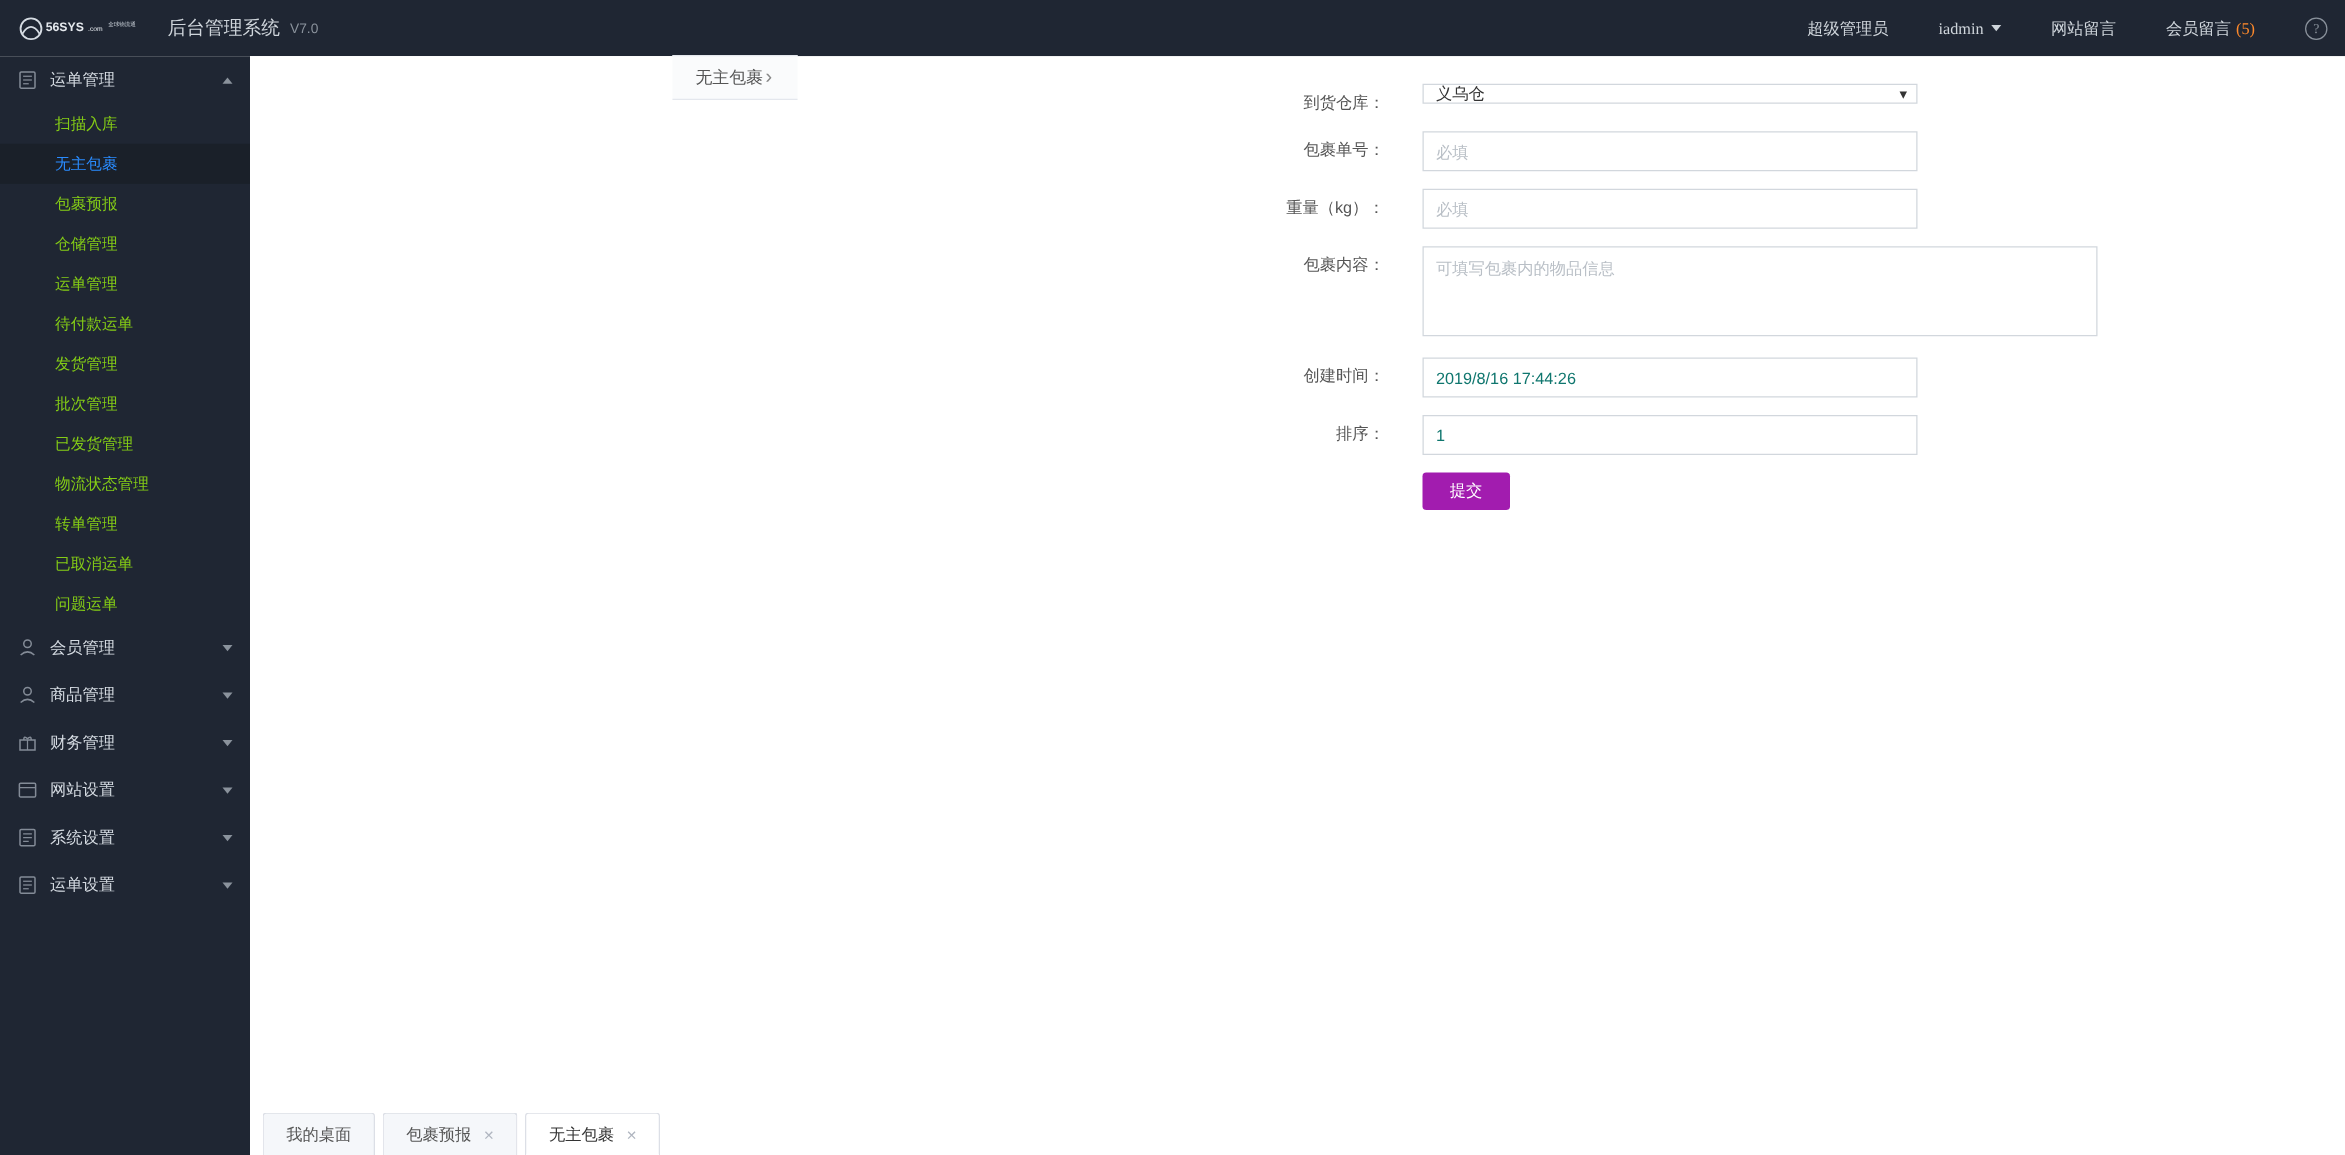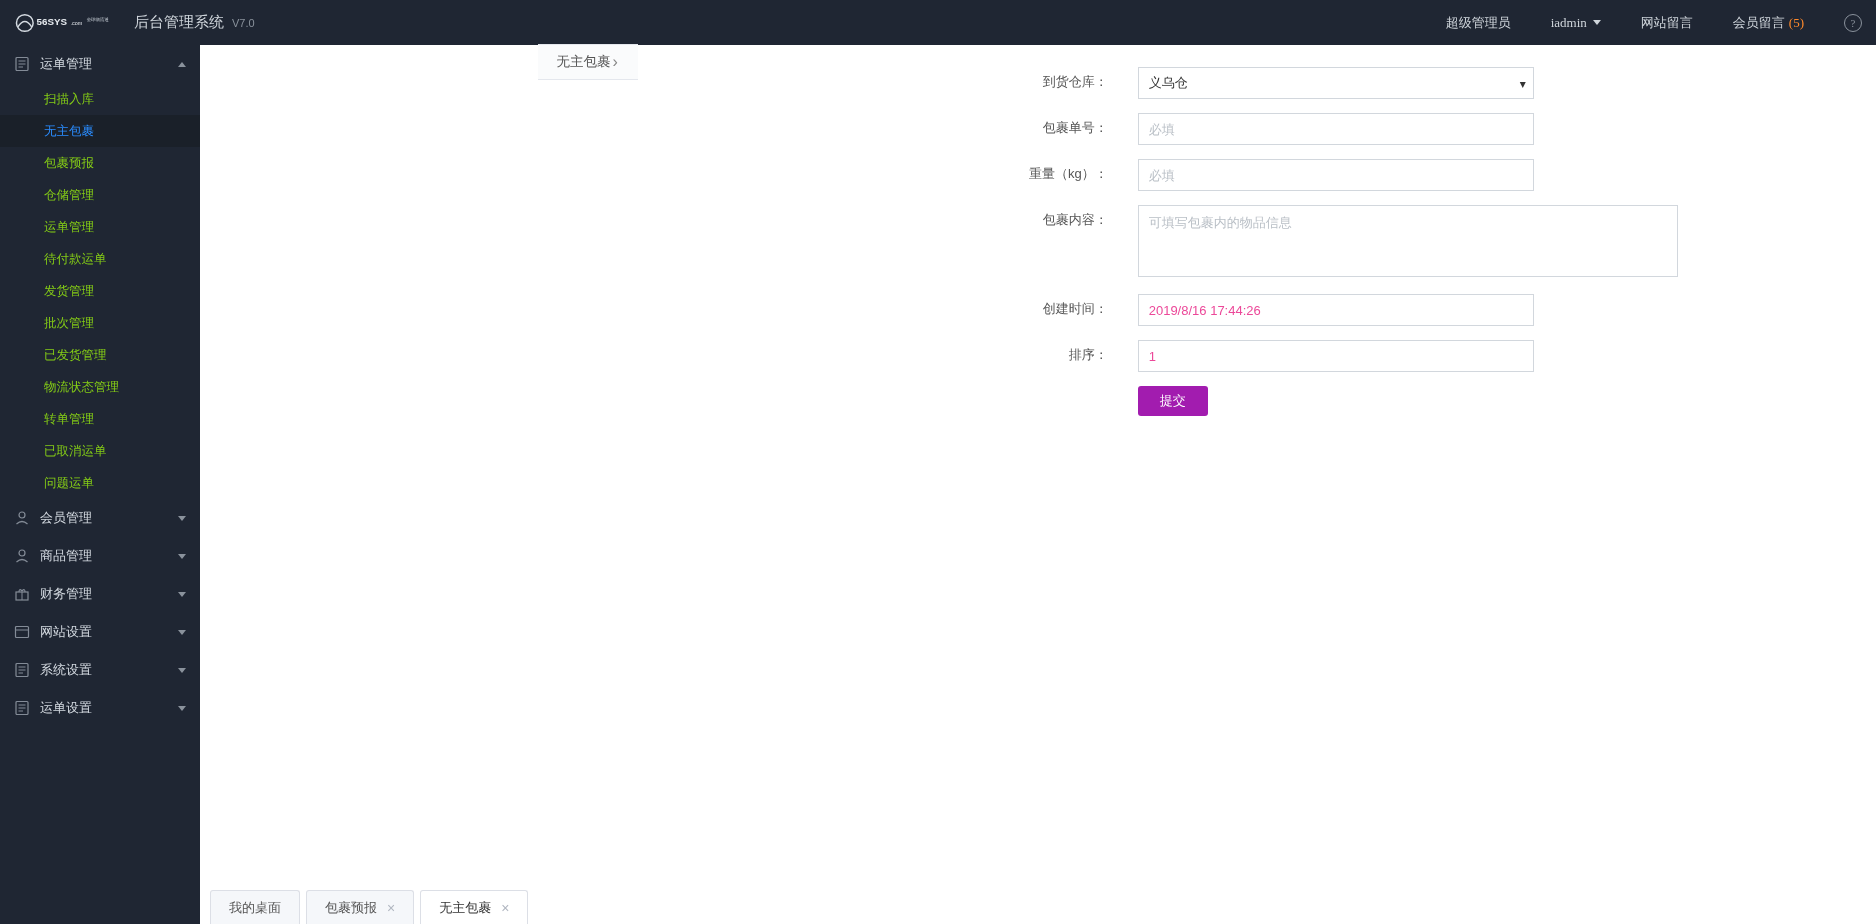--- a/index.html
+++ b/index.html
@@ -42,25 +42,25 @@
 
 .page-title-bar { border-top: 1px solid #e4e7ed; border-bottom: 1px solid #e4e7ed; background: #fafbfc; height: 36px; display: flex; align-items: center; padding: 0 18px; font-size: 13.5px; color: #555; position: relative; margin-top: -1px; }
 .page-collapse { margin-left: auto; color: #888; font-size: 16px; padding: 0 2px; cursor: pointer; }
 
 .form-area { padding: 22px 0 30px 0; }
 .form-row { display: flex; align-items: flex-start; margin-bottom: 14px; }
 .form-label { width: 470px; text-align: right; color: #555; font-size: 13px; padding-top: 6px; }
 .form-field { margin-left: 30px; width: 396px; }
 
 .select-wrap { position: relative; }
-.select-box { width: 100%; height: 32px; border: 1px solid #d2d7dd; background: #fff; padding: 0 28px 0 10px; font-size: 13px; color: #333; cursor: pointer; display: flex; align-items: center; }
+.select-box { width: 100%; height: 16px; border: 1px solid #d2d7dd; background: #fff; padding: 0 28px 0 10px; font-size: 13px; color: #333; cursor: pointer; display: flex; align-items: center; }
 .select-caret { position: absolute; right: 8px; top: 50%; transform: translateY(-50%); pointer-events: none; }
 .select-caret::before { content: '▾'; font-size: 12px; color: #333; }
 
-input.text-input { width: 100%; height: 32px; border: 1px solid #d2d7dd; padding: 0 10px; font-size: 13px; color: #ec4899; }
+input.text-input { width: 100%; height: 32px; border: 1px solid #d2d7dd; padding: 0 10px; font-size: 13px; color: #0f766e; }
 input.text-input::placeholder { color: #b9bfc6; }
 
 textarea.ta { width: 540px; height: 72px; border: 1px solid #d2d7dd; padding: 8px 10px; font-size: 13px; color: #333; resize: none; }
 textarea.ta::placeholder { color: #b9bfc6; }
 
 .btn-submit { height: 30px; padding: 0 22px; background: #a21caf; color: #fff; border: none; border-radius: 3px; font-size: 13px; cursor: pointer; }
 svg { display: block; }
 </style>
 </head>
 <body>

